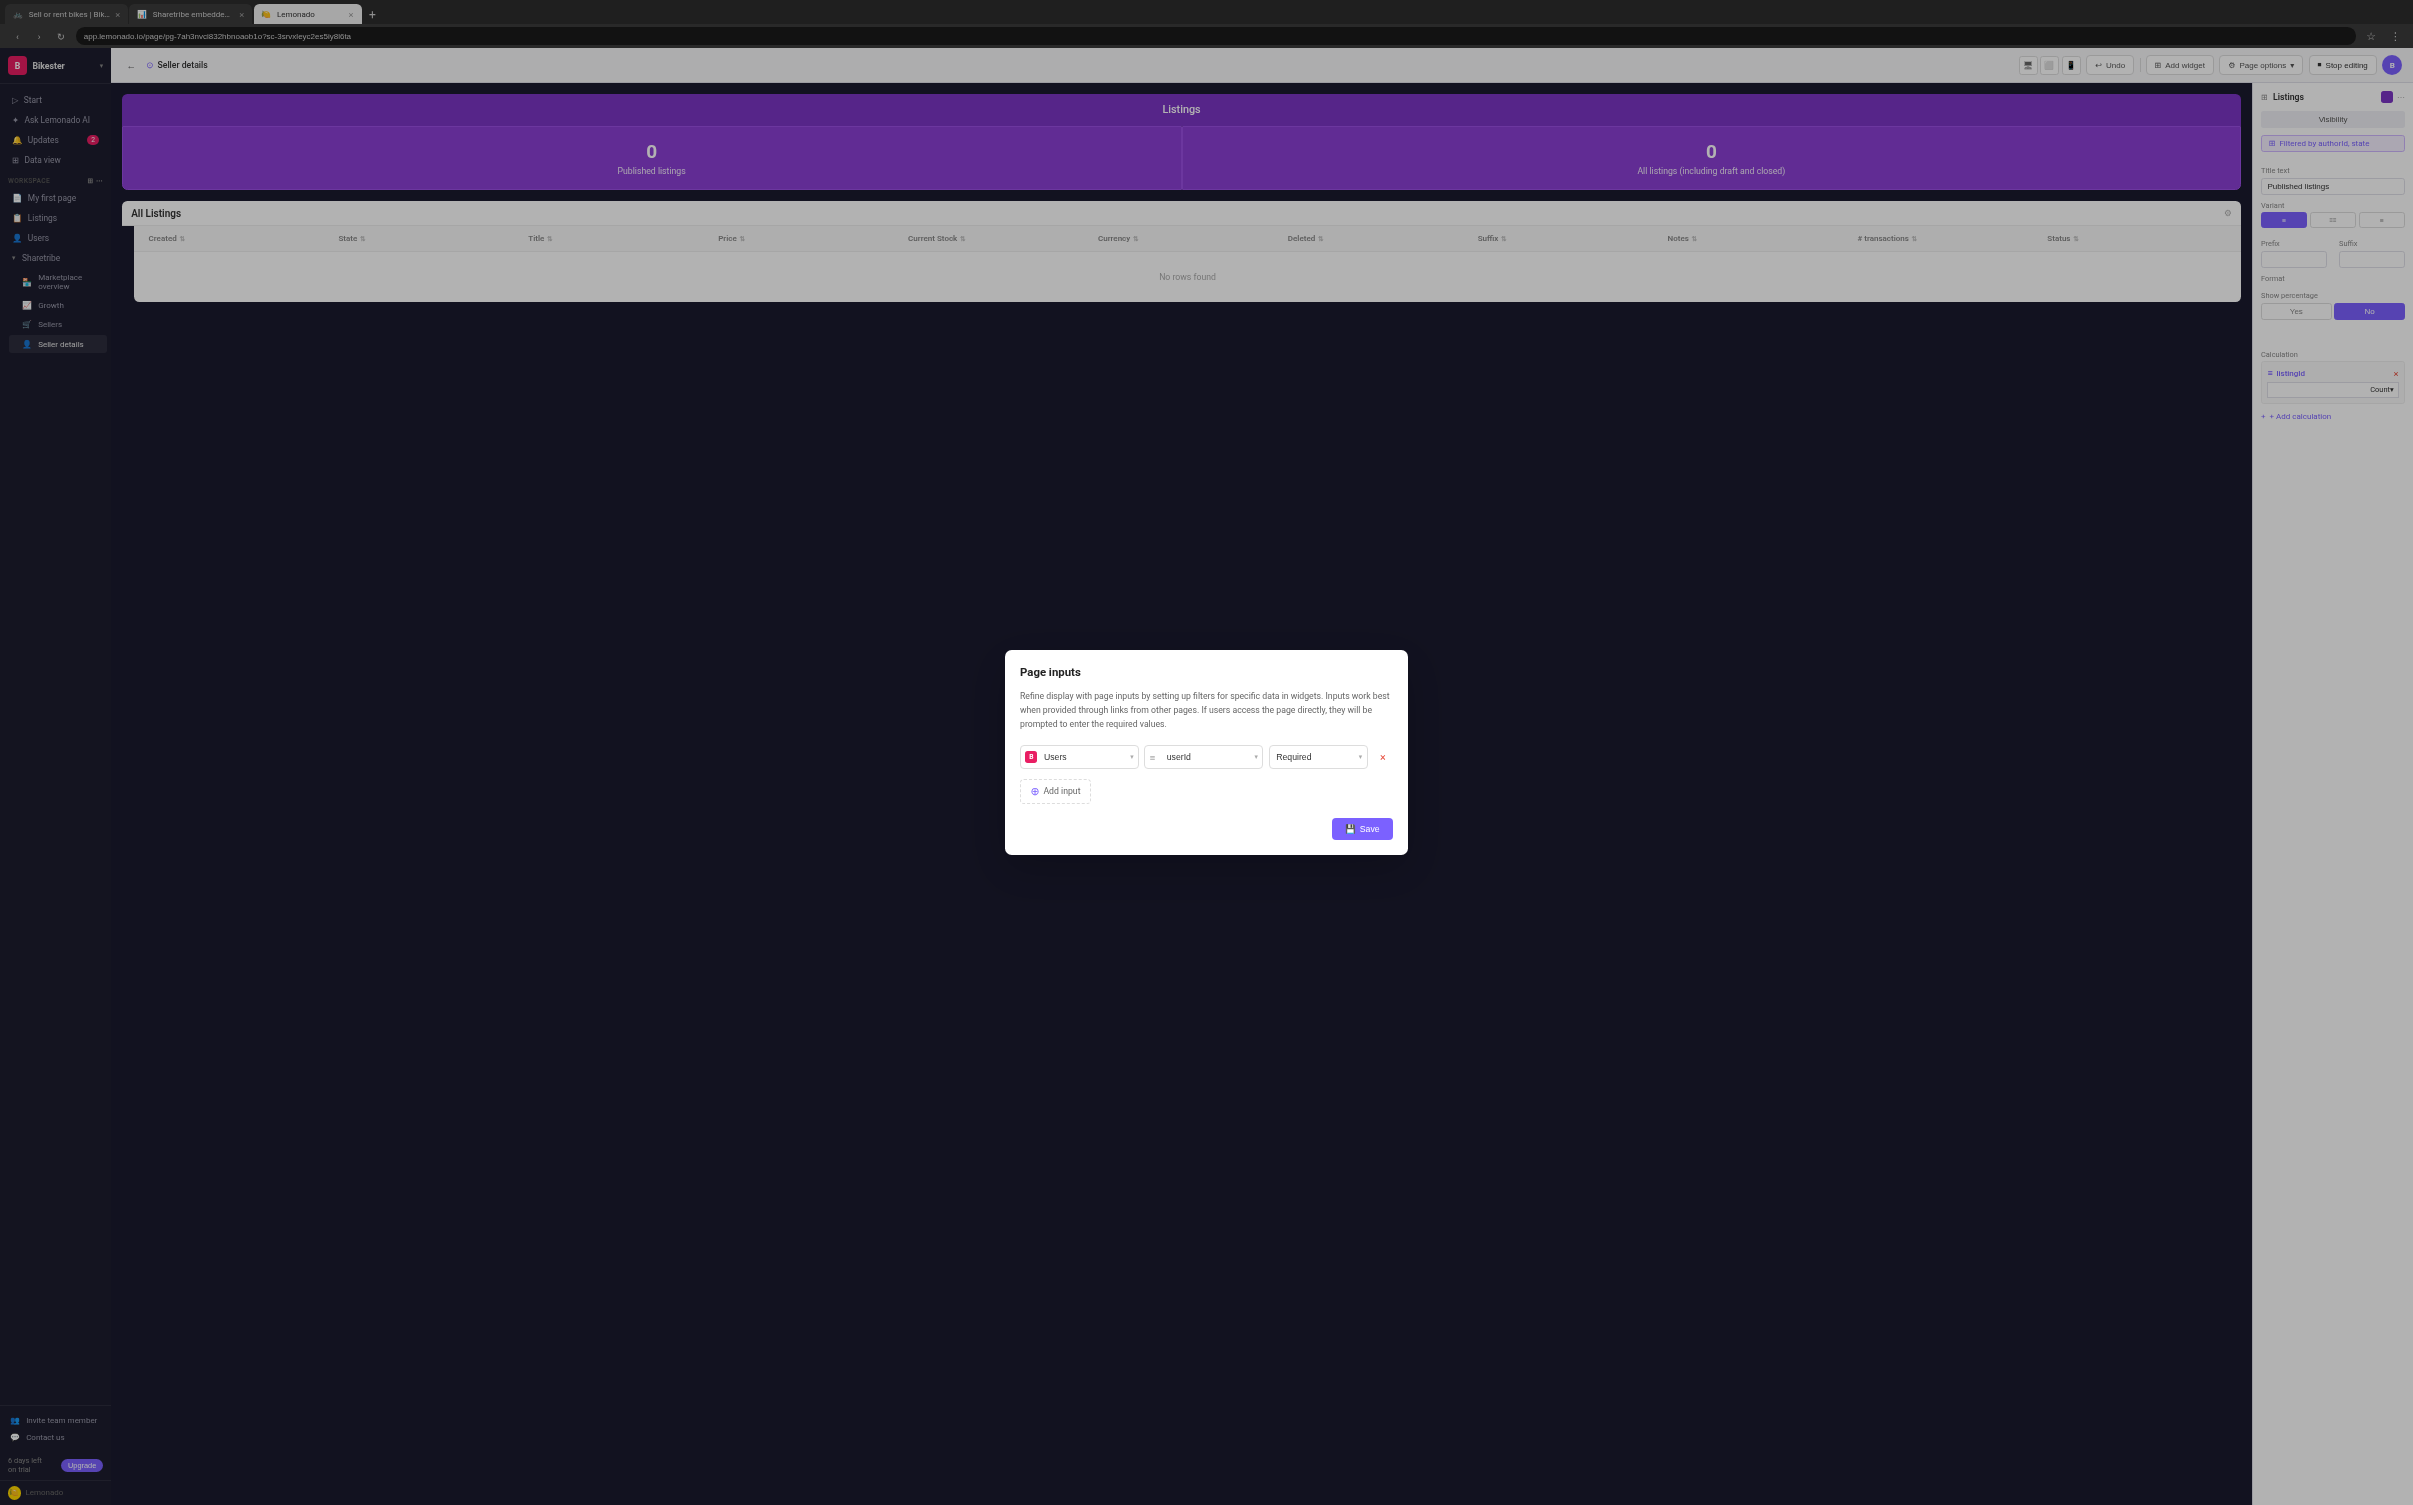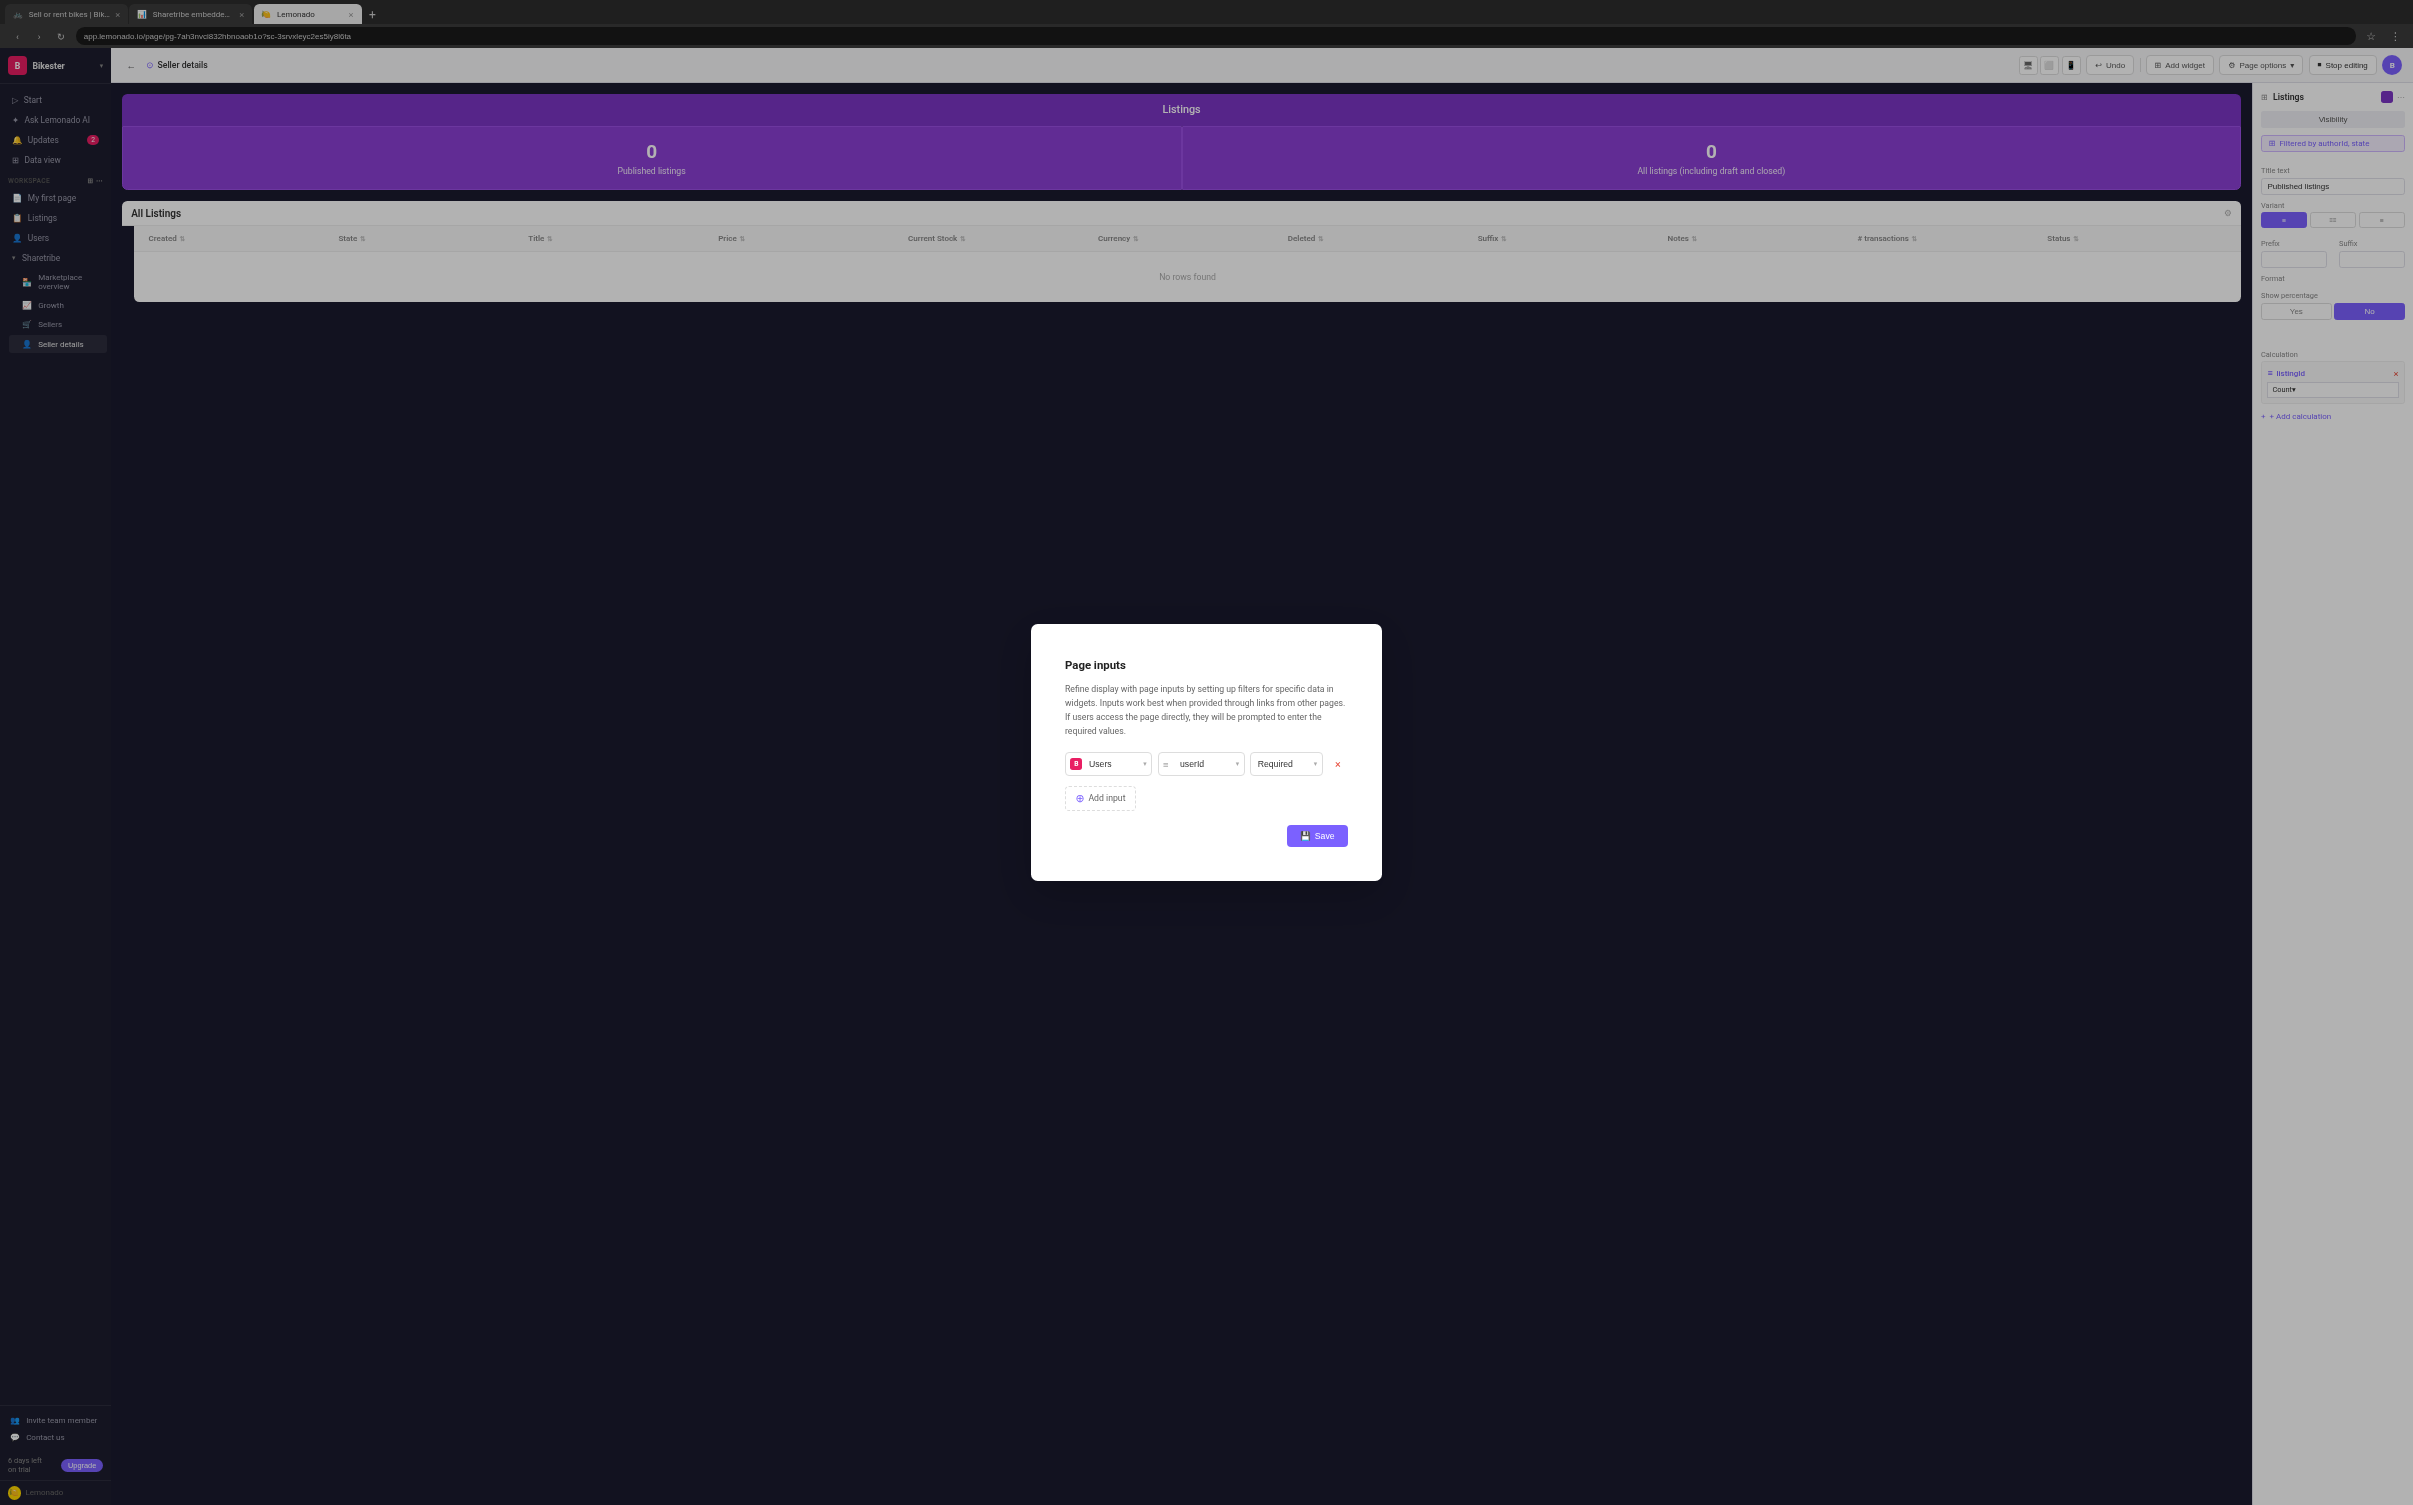--- a/index.html
+++ b/index.html
@@ -87,26 +87,26 @@
     .prefix-suffix { display: flex; gap: 12px; }
     .prefix-suffix > div { flex: 1; }
     .yes-no-btns { display: flex; gap: 2.7px; }
     .yes-no-btn { flex: 1; border: 0.7px solid #ddd; border-radius: 2.7px; padding: 3.4px; font-size: 8px; background: white; cursor: pointer; color: #888; text-align: center; }
     .yes-no-btn.active { background: #7b61ff; color: white; border-color: #7b61ff; }
     .calc-section { margin-top: 24px; }
     .calc-item { background: #fafafa; border: 0.7px solid #eee; border-radius: 2.7px; padding: 5.4px; margin-bottom: 4px; }
     .calc-row { display: flex; align-items: center; gap: 4px; margin-bottom: 2.7px; }
     .calc-id { color: #7b61ff; font-size: 8px; font-weight: 500; }
     .calc-delete { color: #e74c3c; cursor: pointer; margin-left: auto; font-size: 9.4px; }
-    .calc-select { border: 0.7px solid #e0e0e8; border-radius: 0; padding: 2.7px 4px; font-size: 7.4px; width: 100%; background: white; color: #333; display: flex; align-items: center; justify-content: flex-start; cursor: pointer; }
+    .calc-select { border: 0.7px solid #e0e0e8; border-radius: 0; padding: 2.7px 4px; font-size: 7.4px; width: 100%; background: white; color: #333; display: flex; align-items: center; justify-content: flex-end; cursor: pointer; }
     .add-calc-btn { display: flex; align-items: center; gap: 4px; color: #7b61ff; cursor: pointer; font-size: 8px; padding: 4px 0; }
 
     
     .modal-overlay { position: fixed; top: 0; left: 0; right: 0; bottom: 0; background: rgba(0,0,0,0.3); display: flex; align-items: center; justify-content: center; z-index: 100; }
-    .modal { background: white; border-radius: 6.7px; width: 351px; padding: 34px; box-shadow: 0 13.4px 40px rgba(0,0,0,0.2); }
+    .modal { background: white; border-radius: 6.7px; width: 403px; padding: 15px; box-shadow: 0 13.4px 40px rgba(0,0,0,0.2); }
     .modal-title { font-size: 11.4px; font-weight: 700; color: #222; margin-bottom: 10.8px; }
     .modal-desc { font-size: 8.7px; color: #666; line-height: 1.6; margin-bottom: 13.4px; }
     .modal-input-row { display: flex; align-items: center; gap: 5.4px; margin-bottom: 9.4px; }
     .modal-select-wrap { position: relative; display: flex; align-items: center; }
     .modal-select-wrap select { width: 100%; height: 24px; border: 0.7px solid #ddd; border-radius: 4px; padding: 0 19px 0 21.5px; font-size: 8.7px; background: white; color: #333; appearance: none; cursor: pointer; }
     .modal-select-icon { position: absolute; left: 5.4px; top: 50%; transform: translateY(-50%); width: 12px; height: 12px; background: #e91e63; border-radius: 2.7px; display: flex; align-items: center; justify-content: center; color: white; font-size: 6.7px; font-weight: bold; pointer-events: none; }
     .modal-select-chevron { position: absolute; right: 5.4px; top: 50%; transform: translateY(-50%); color: #aaa; pointer-events: none; font-size: 6.7px; }
     .modal-select-wrap2 { position: relative; flex: 1; }
     .modal-select-wrap2 select { width: 100%; height: 24px; border: 0.7px solid #ddd; border-radius: 4px; padding: 0 19px 0 21.5px; font-size: 8.7px; background: white; color: #333; appearance: none; cursor: pointer; }
     .modal-select-icon2 { position: absolute; left: 5.4px; top: 50%; transform: translateY(-50%); color: #aaa; pointer-events: none; font-size: 9.4px; }

